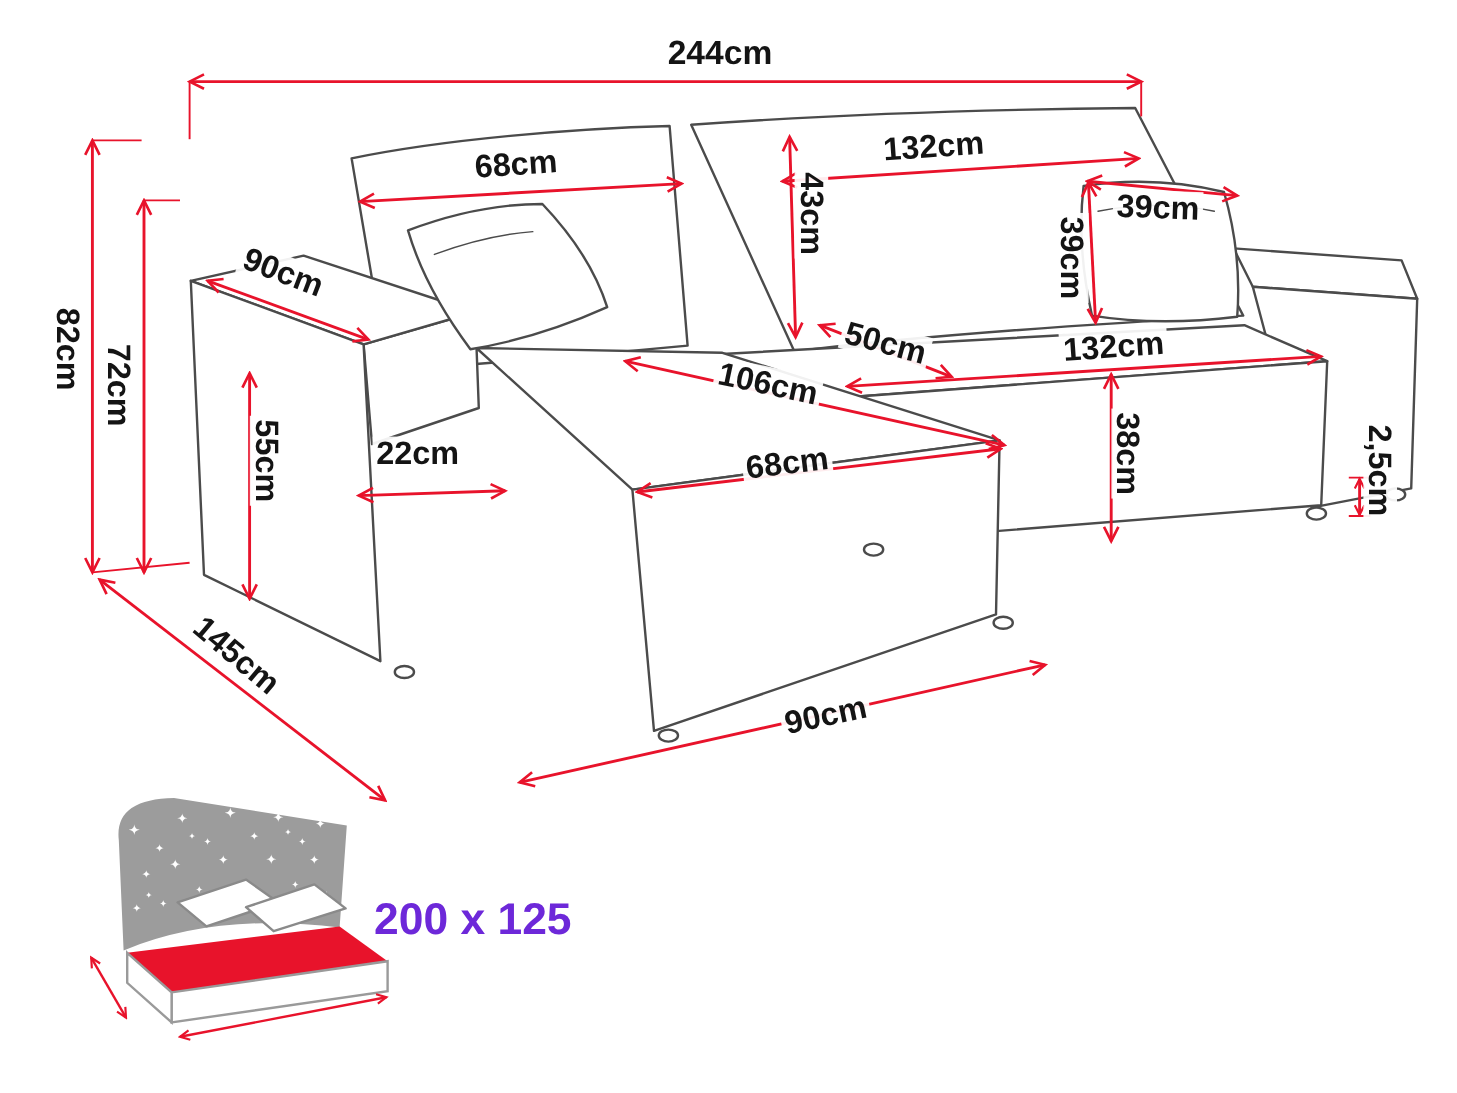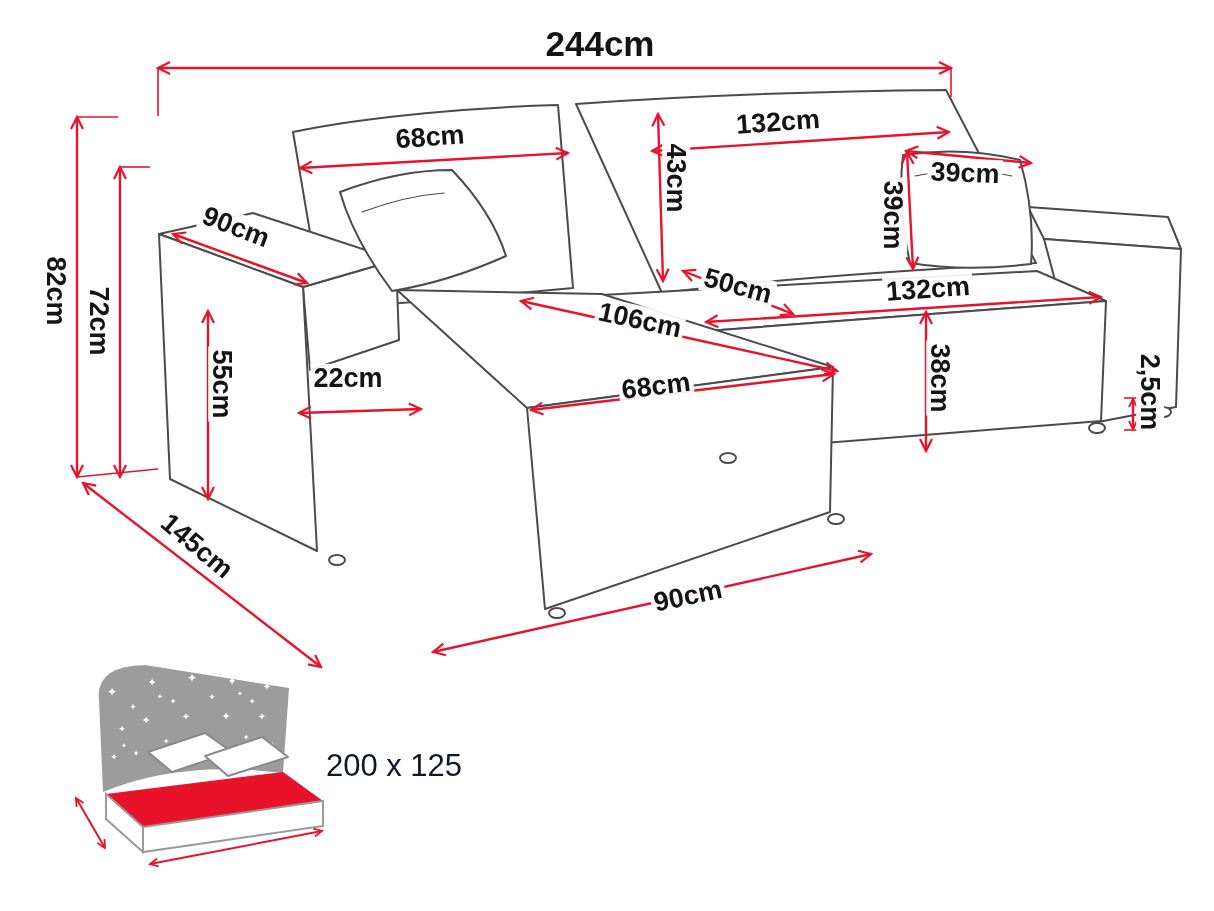--- a/index.html
+++ b/index.html
@@ -6,23 +6,23 @@
   .canvas{
     position:relative;width:1214px;height:911px;background:#ffffff;
     font-family:"Liberation Sans", sans-serif;overflow:hidden;
   }
   .art{position:absolute;left:0;top:0;width:1214px;height:911px;}
   .dim{
     position:absolute;font-weight:700;font-size:27px;color:#141414;
     white-space:nowrap;transform:translate(-50%,-50%) rotate(var(--rot,0deg));
     background:rgba(255,255,255,0.92);padding:0 3px;line-height:1.05;
   }
-  .dim.lg{font-size:35px;}
+  .dim.lg{font-size:28px;}
   .sleep-label{
-    position:absolute;font-weight:400;font-size:31px;color:#0f172a;
+    position:absolute;font-weight:700;font-size:37px;color:#6d28d9;
     white-space:nowrap;transform:translate(-50%,-50%);
   }
 </style>
 </head>
 <body>
 
 <div class="canvas">
 
   <svg class="art" viewBox="0 0 1214 911">
     <defs>

